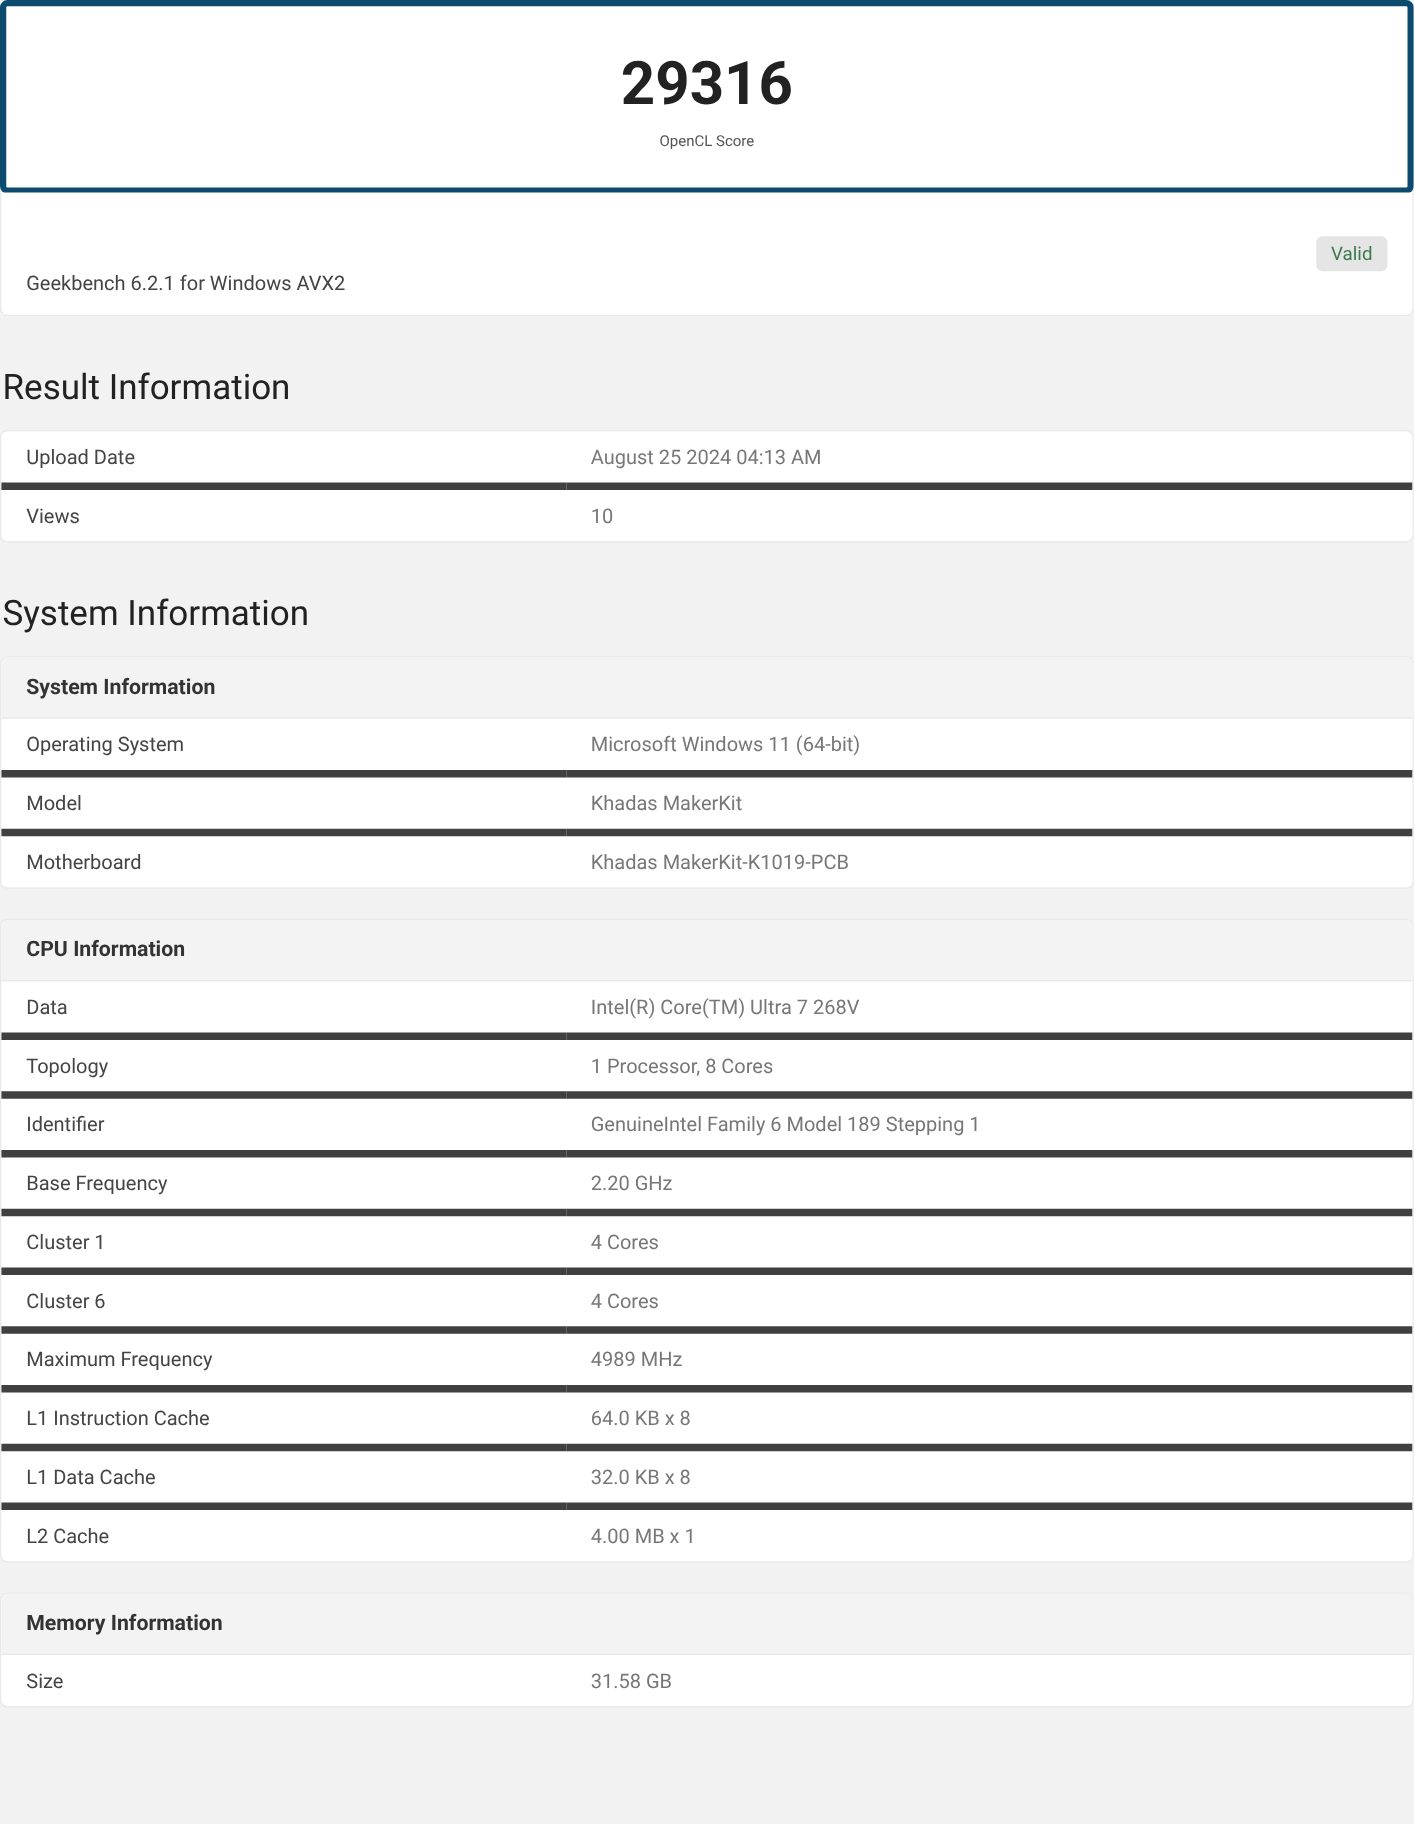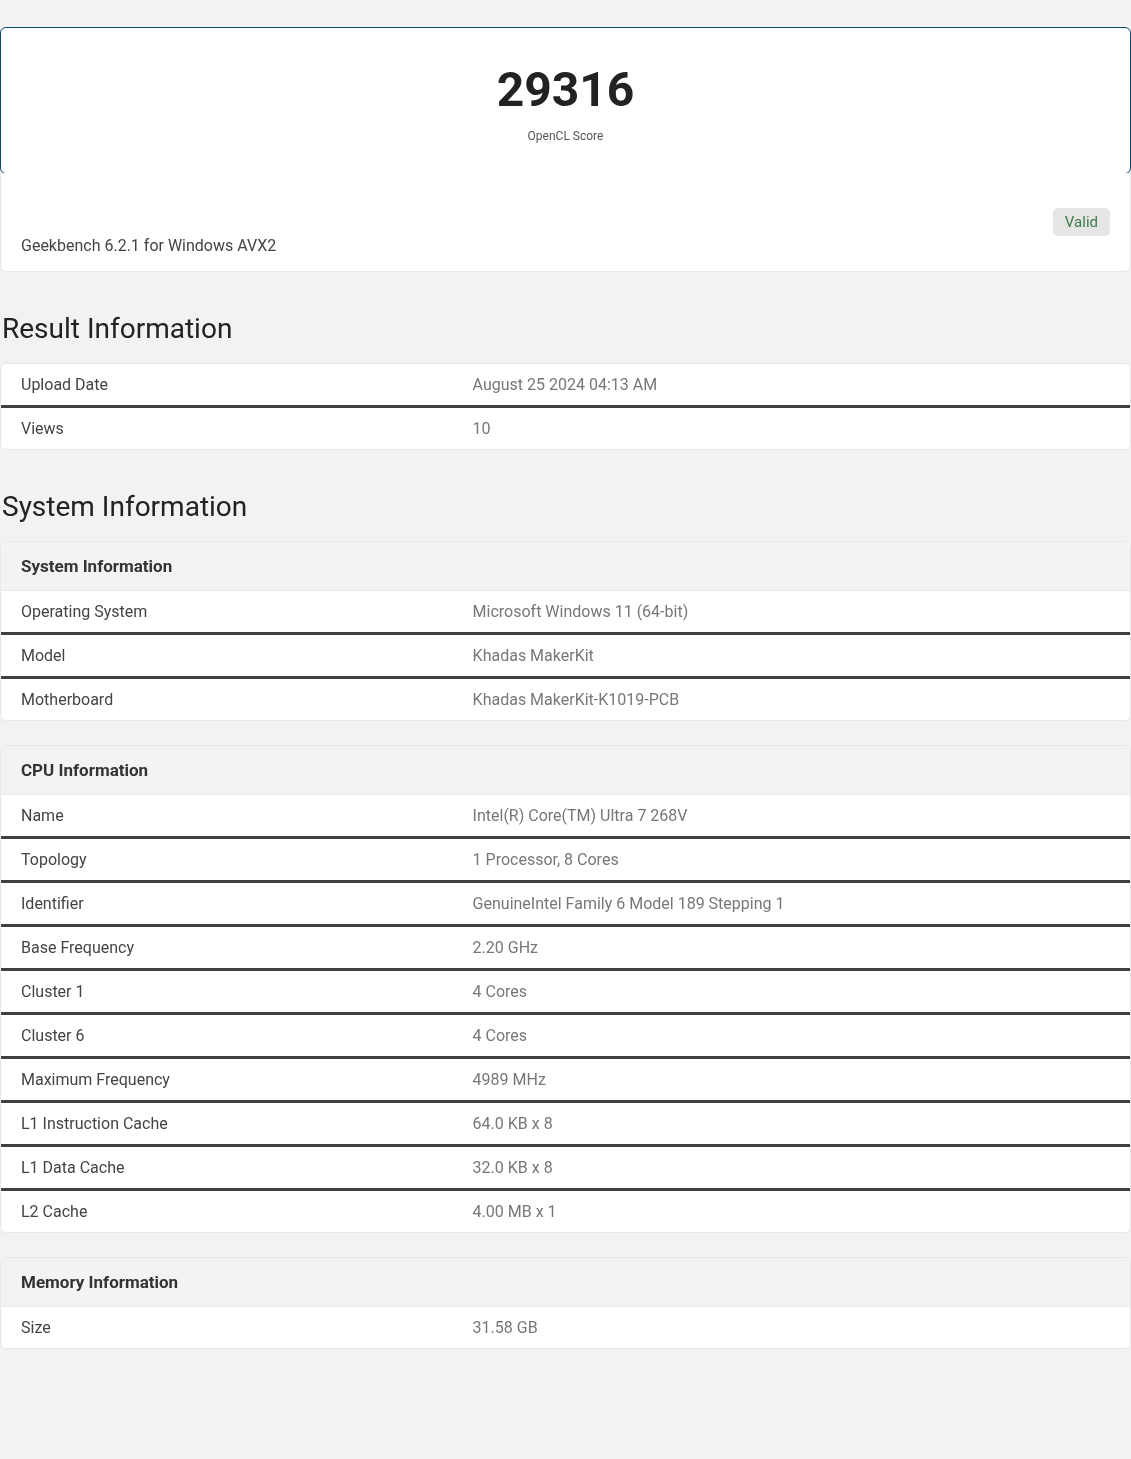--- a/index.html
+++ b/index.html
@@ -8,26 +8,25 @@
       box-sizing: border-box;
     }
     body {
       font-family: -apple-system, BlinkMacSystemFont, "Segoe UI", Roboto, Helvetica, Arial, sans-serif;
       background: #f2f2f2;
       color: #333;
       width: 1131px;
     }
     .score-card {
       background: #fff;
-      border: 1px solid #0c4a6e;
+      border: 5px solid #0c4a6e;
       border-radius: 6px;
       padding: 36px 20px 30px;
       text-align: center;
       margin-bottom: 0;
-      margin-top: 27px;
     }
     .score-value {
       font-size: 48px;
       font-weight: 700;
       color: #222;
       line-height: 1.1;
     }
     .score-label {
       font-size: 12px;
       color: #555;
@@ -77,21 +76,21 @@
       font-size: 17px;
       font-weight: 700;
       color: #333;
       border-bottom: 1px solid #e8e8e8;
     }
     table {
       width: 100%;
       border-collapse: collapse;
     }
     tr {
-      border-bottom: 3px solid #404040;
+      border-bottom: 6px solid #404040;
     }
     tr:last-child {
       border-bottom: none;
       padding-left: 11px;
     }
     td {
       padding: 11px 20px;
       font-size: 16px;
       vertical-align: middle;
     }
@@ -155,21 +154,21 @@
         </tr>
       </tbody>
   </table>
 </div>
 
 <div class="table-card">
   <div class="table-header">CPU Information</div>
   <table>
     <tbody>
         <tr>
-          <td class="key">Name</td>
+          <td class="key">Data</td>
           <td class="value">Intel(R) Core(TM) Ultra 7 268V</td>
         </tr>
         <tr>
           <td class="key">Topology</td>
           <td class="value">1 Processor, 8 Cores</td>
         </tr>
         <tr>
           <td class="key">Identifier</td>
           <td class="value">GenuineIntel Family 6 Model 189 Stepping 1</td>
         </tr>

